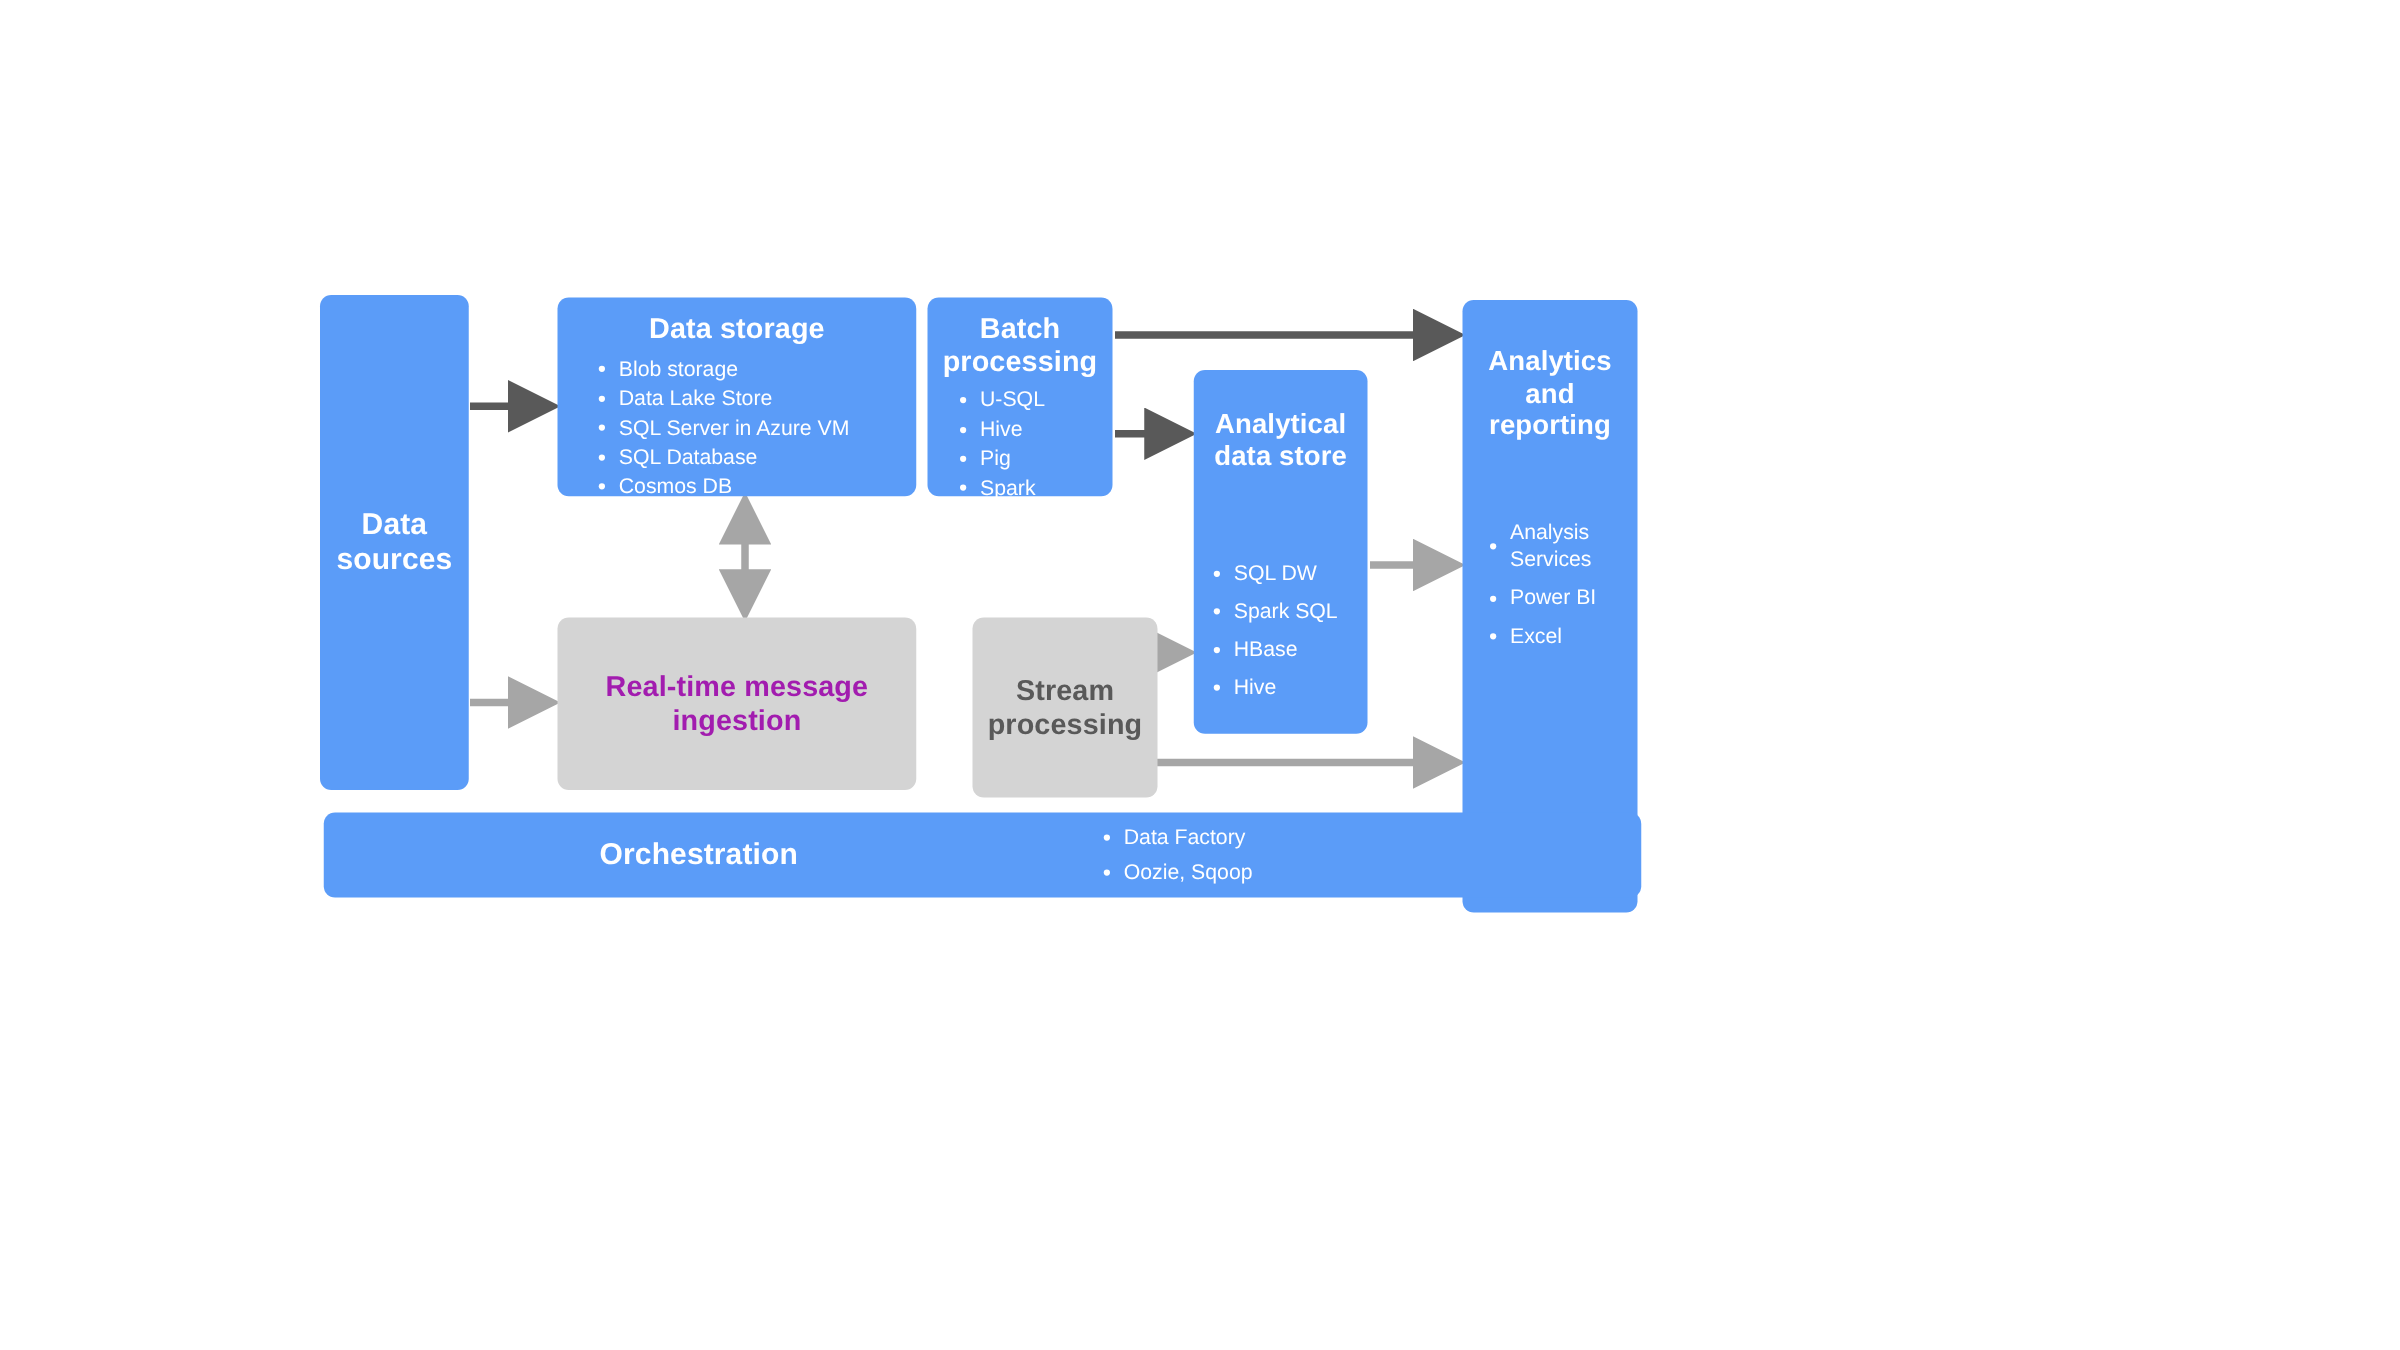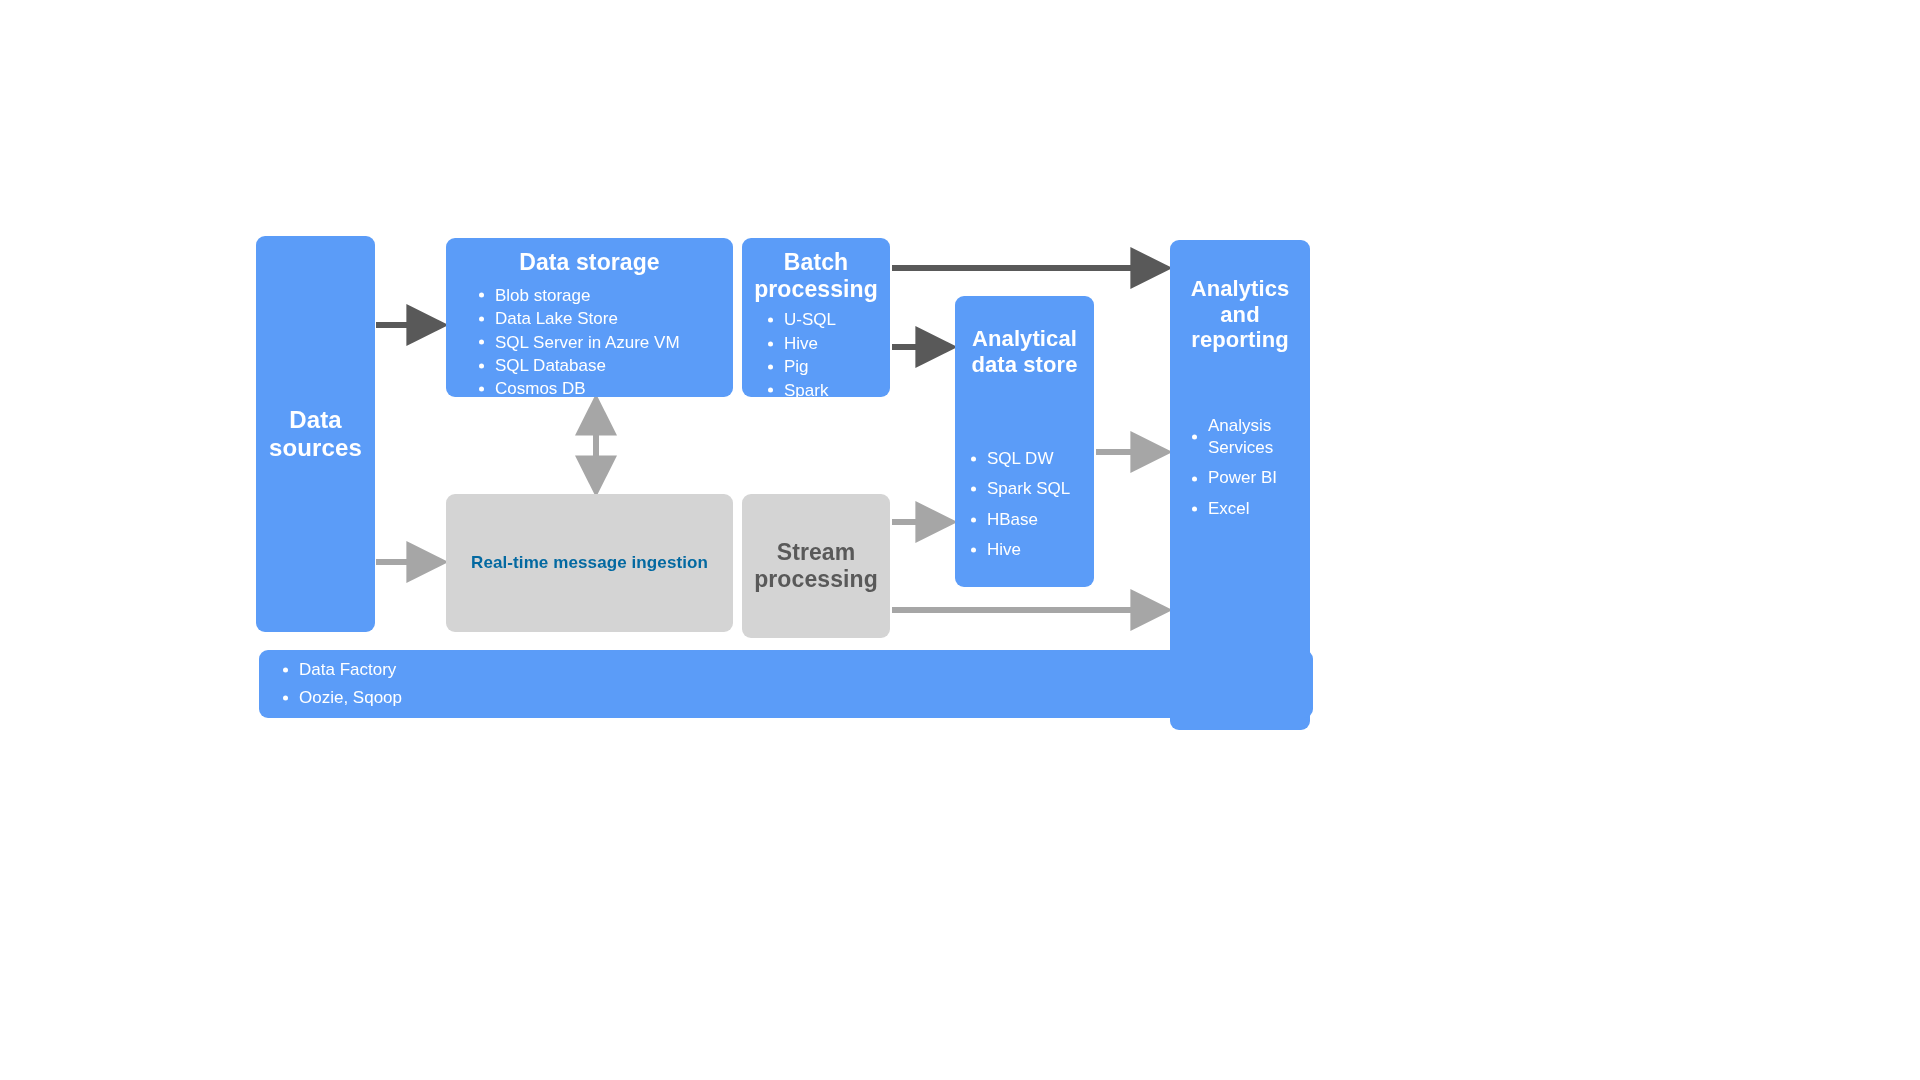--- a/index.html
+++ b/index.html
@@ -109,24 +109,24 @@
   #node-analytics-reporting .node-title { font-size: 22px; margin-bottom: 62px; }
   #node-analytics-reporting ul.bullets { font-size: 17px; padding-left: 16px; }
   #node-analytics-reporting ul.bullets li {
     white-space: normal; line-height: 1.32; margin-bottom: 8px;
   }
 
   #node-realtime-ingestion {
     left: 446px; top: 494px; width: 287px; height: 138px;
     align-items: center; justify-content: center;
   }
-  #node-realtime-ingestion .node-title { font-size: 17px; color: #0369a1; }
+  #node-realtime-ingestion .node-title { font-size: 23px; color: #a21caf; }
 
   #node-stream-processing {
-    left: 742px; top: 494px; width: 148px; height: 144px;
+    left: 778px; top: 494px; width: 148px; height: 144px;
     align-items: center; justify-content: center;
   }
   #node-stream-processing .node-title { font-size: 23px; color: #595959; }
 
   #node-orchestration {
     left: 259px; top: 650px; width: 1054px; height: 68px;
     flex-direction: row; align-items: center;
   }
   #node-orchestration .node-title {
     font-size: 24px; width: 600px; text-align: center;
@@ -224,19 +224,20 @@
 
   <div class="node gray" id="node-realtime-ingestion">
     <div class="node-title">Real-time message ingestion</div>
   </div>
 
   <div class="node gray" id="node-stream-processing">
     <div class="node-title">Stream processing</div>
   </div>
 
   <div class="node blue" id="node-orchestration">
+    <div class="node-title">Orchestration</div>
     <ul class="bullets">
       <li>Data Factory</li>
       <li>Oozie, Sqoop</li>
     </ul>
   </div>
 
 </div>
 
 </body></html>

